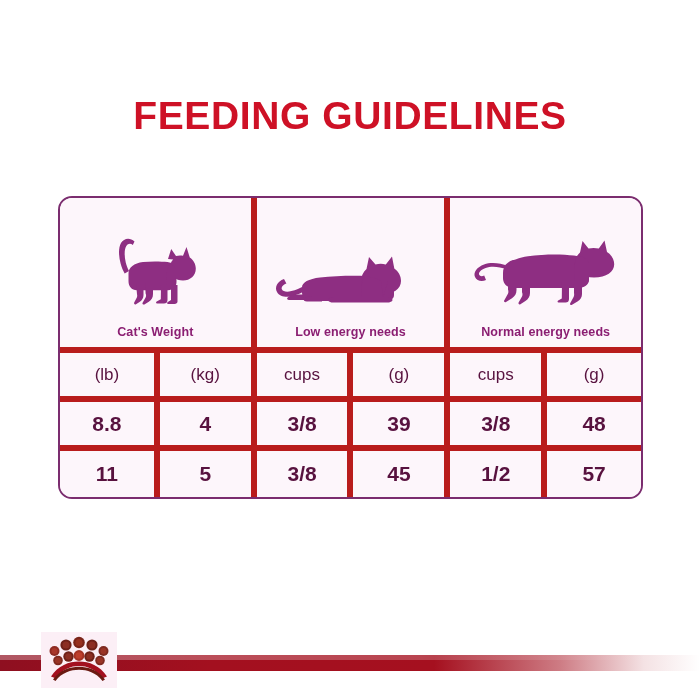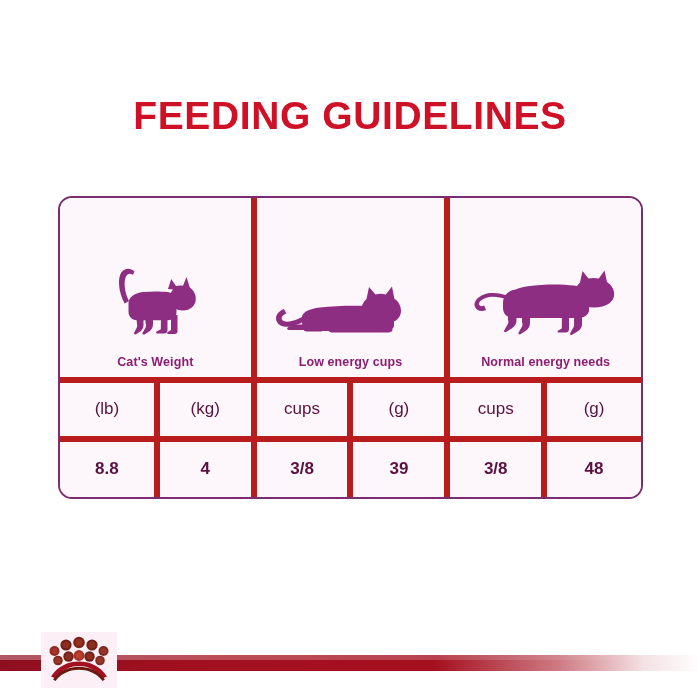--- a/index.html
+++ b/index.html
@@ -104,21 +104,21 @@
   .unit-row td {
     height: 42px;
     font-size: 17px;
     font-weight: normal;
     color: #6B1B56;
   }
 
   
   .data-row td {
     height: 42px;
-    font-size: 17px;
+    font-size: 21px;
     font-weight: bold;
     color: #4F1040;
   }
 
   
   .brand-bar {
     position: absolute;
     left: 0;
     top: 655px;
     width: 700px;
@@ -265,21 +265,21 @@
                            C118.5 62.5 116.0 63.6 112.0 63.6
                            L60.0 63.6 C56.0 63.6 54.0 62.5 54.0 61.0
                            C54.0 59.4 56.0 58.0 60.0 58.0 Z"></path>
 
                   <path d="M40.0 57.0 C35.0 57.0 31.0 58.4 30.0 60.0
                            C29.2 61.3 30.4 62.4 33.0 62.4
                            L48.0 62.4 L48.0 57.0 Z"></path>
                 </g>
               </svg>
             </div>
-            <div class="icon-label">Low energy cups</div>
+            <div class="icon-label">Low energy needs</div>
           </div>
         </td>
 
         <td colspan="2" class="group-edge-left">
           <div class="icon-cell-inner">
             <div class="icon-holder">
               <svg width="152" height="78" viewBox="0 0 152 78" aria-hidden="true">
                 <g fill="#8E2E82">
 
                   <path d="M38.0 33.0 C30.0 30.0 21.0 29.0 14.0 31.5
@@ -351,20 +351,28 @@
 
       <tr class="data-row">
         <td>8.8</td>
         <td>4</td>
         <td class="group-edge-left">3/8</td>
         <td>39</td>
         <td class="group-edge-left">3/8</td>
         <td>48</td>
       </tr>
 
+      <tr class="data-row">
+        <td>11</td>
+        <td>5</td>
+        <td class="group-edge-left">3/8</td>
+        <td>45</td>
+        <td class="group-edge-left">1/2</td>
+        <td>57</td>
+      </tr>
 
 
     </tbody>
       </table>
   </div>
 
   <div class="brand-bar"></div>
 
   <div class="crown-logo">
     <svg width="76" height="56" viewBox="0 0 76 56" aria-hidden="true">

